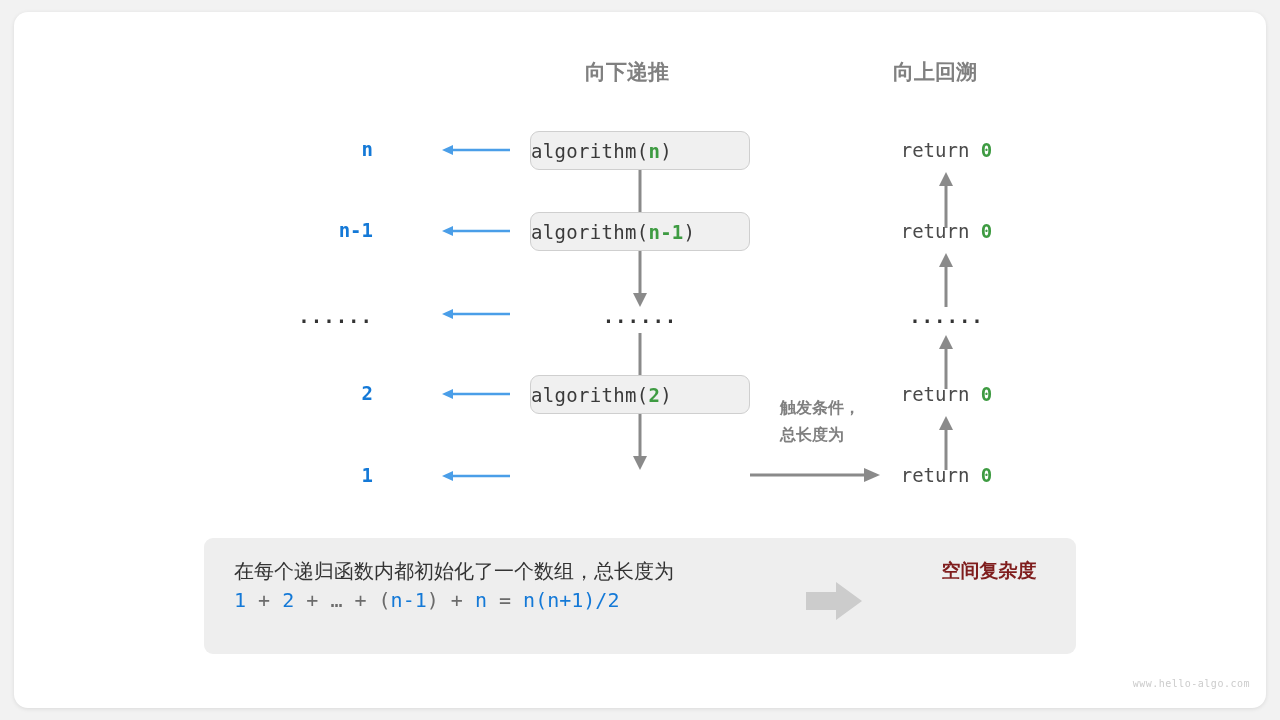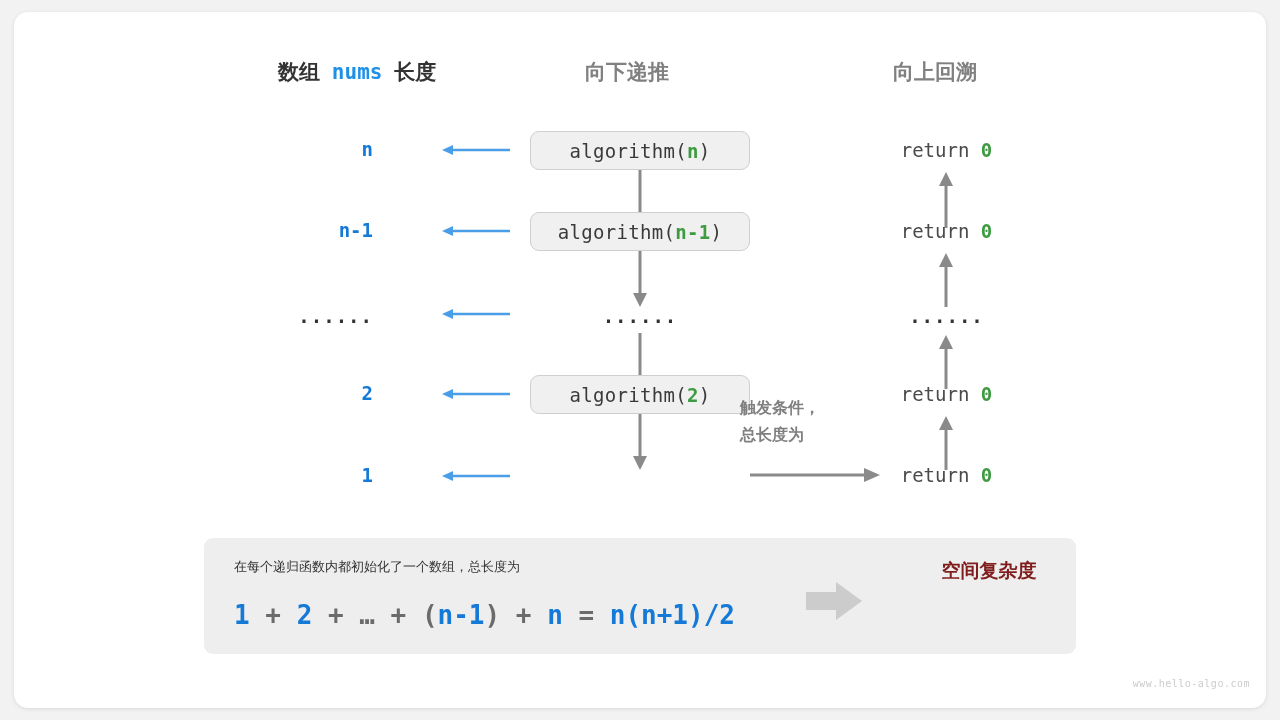--- a/index.html
+++ b/index.html
@@ -30,21 +30,21 @@
     font-size:19px;font-weight:bold;color:#1479D7;
     text-align:right;white-space:nowrap;
   }
   
   .callbox{
     box-sizing:border-box;
     width:220px;height:39px;
     background:#f0f0f0;
     border:1.5px solid #cfcfcf;
     border-radius:9px;
-    display:flex;align-items:center;justify-content:center;
+    display:flex;align-items:center;justify-content:flex-start;
     font-size:19px;color:#3a3a3a;
     white-space:nowrap;letter-spacing:0.3px;
   }
   .grn{color:#3E9B42;font-weight:bold;}
 
   
   .ret{
     font-size:19px;color:#4a4a4a;white-space:nowrap;text-align:center;
   }
 
@@ -66,25 +66,25 @@
   }
 
   
   .summary{
     position:absolute;
     left:204px;top:538px;width:872px;height:116px;
     background:#eeeeee;border-radius:9px;
   }
   .sum-line1{
     position:absolute;left:30px;top:20px;
-    font-size:13px;color:#333333;white-space:nowrap;font-family:Liberation Serif, serif;
+    font-size:20px;color:#333333;white-space:nowrap;font-family:Liberation Serif, serif;
   }
   .sum-line2{
-    position:absolute;left:30px;top:62px;
-    font-size:26px;font-weight:bold;white-space:nowrap;
+    position:absolute;left:30px;top:50px;
+    font-size:20px;font-weight:normal;white-space:nowrap;
     font-family:"DejaVu Sans Mono","Liberation Mono",monospace;
   }
   .blu{color:#1479D7;}
   .op{color:#6b6b6b;}
   .sum-right-title{
     position:absolute;left:690px;top:20px;width:190px;
     text-align:center;font-size:19px;font-weight:bold;color:#7f1d1d;
     white-space:nowrap;
   }
   .sum-right-val{
@@ -102,25 +102,20 @@
     white-space:nowrap;
   }
 </style>
 </head>
 <body>
 
 <div class="card"></div>
 
 <div class="stage">
 
-  <div class="abs hdr hdr-dark cn" style="left:278px;top:58px;">
-    <span>数组</span>
-    <span class="mono hdr-blue" style="margin:0 6px;">nums</span>
-    <span>长度</span>
-  </div>
 
   <div class="abs hdr hdr-gray cn" style="left:585px;top:58px;">向下递推</div>
 
   <div class="abs hdr hdr-gray cn" style="left:893px;top:58px;">向上回溯</div>
 
   <div class="abs len mono" style="left:280px;top:138px;width:93px;">n</div>
 
   <svg class="arrow-blue" style="left:440px;top:141px;" width="72" height="18">
     <line x1="70" y1="9" x2="10" y2="9" stroke="#4A9EE8" stroke-width="2.4"></line>
     <polygon points="2,9 13,4 13,14" fill="#4A9EE8"></polygon>
@@ -198,21 +193,21 @@
   </svg>
 
   <div class="abs callbox mono" style="left:530px;top:375px;">
     <span><span>algorithm(</span><span class="grn">2</span><span>)</span></span>
   </div>
 
   <div class="abs ret mono" style="left:855px;top:383px;width:183px;">
     <span>return</span> <span class="grn">0</span>
   </div>
 
-  <div class="abs note cn" style="left:740px;top:394px;">
+  <div class="abs note cn" style="left:780px;top:394px;">
     <div>触发条件，</div>
     <div>总长度为</div>
   </div>
 
   <svg class="arrow-v" style="left:630px;top:414px;" width="20" height="58">
     <line x1="10" y1="0" x2="10" y2="46" stroke="#8a8a8a" stroke-width="3"></line>
     <polygon points="10,56 3,42 17,42" fill="#8a8a8a"></polygon>
   </svg>
 
   <svg class="arrow-v" style="left:936px;top:414px;" width="20" height="58">

